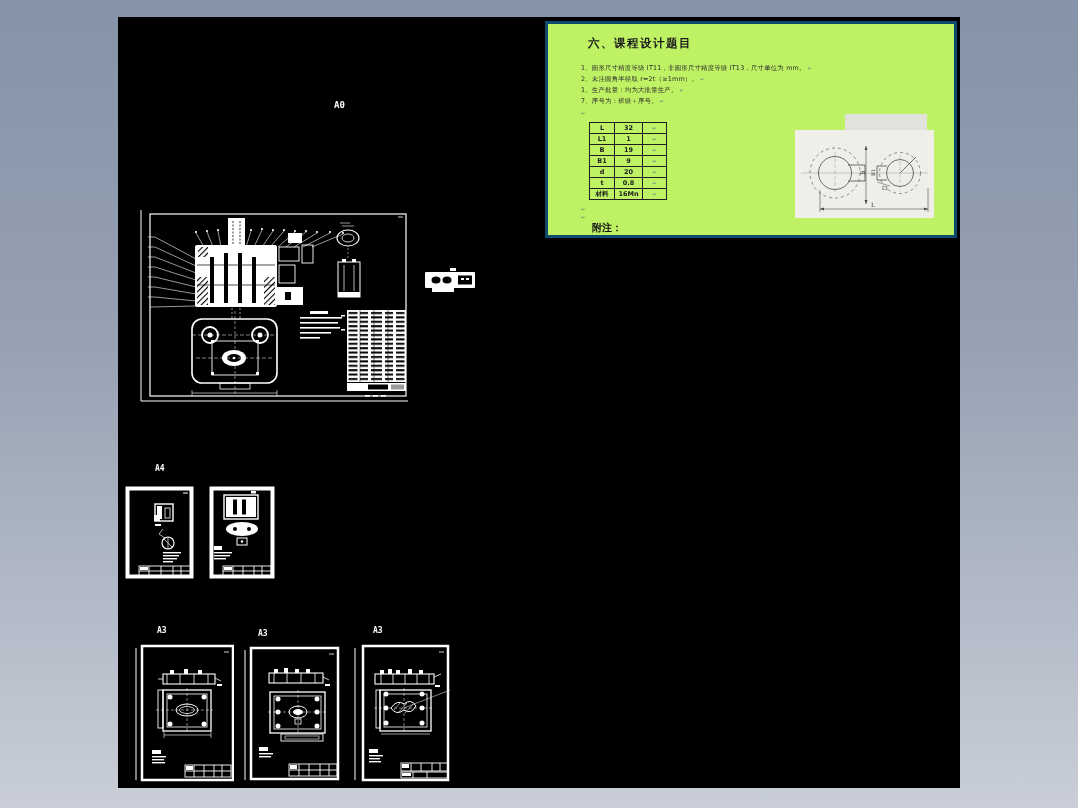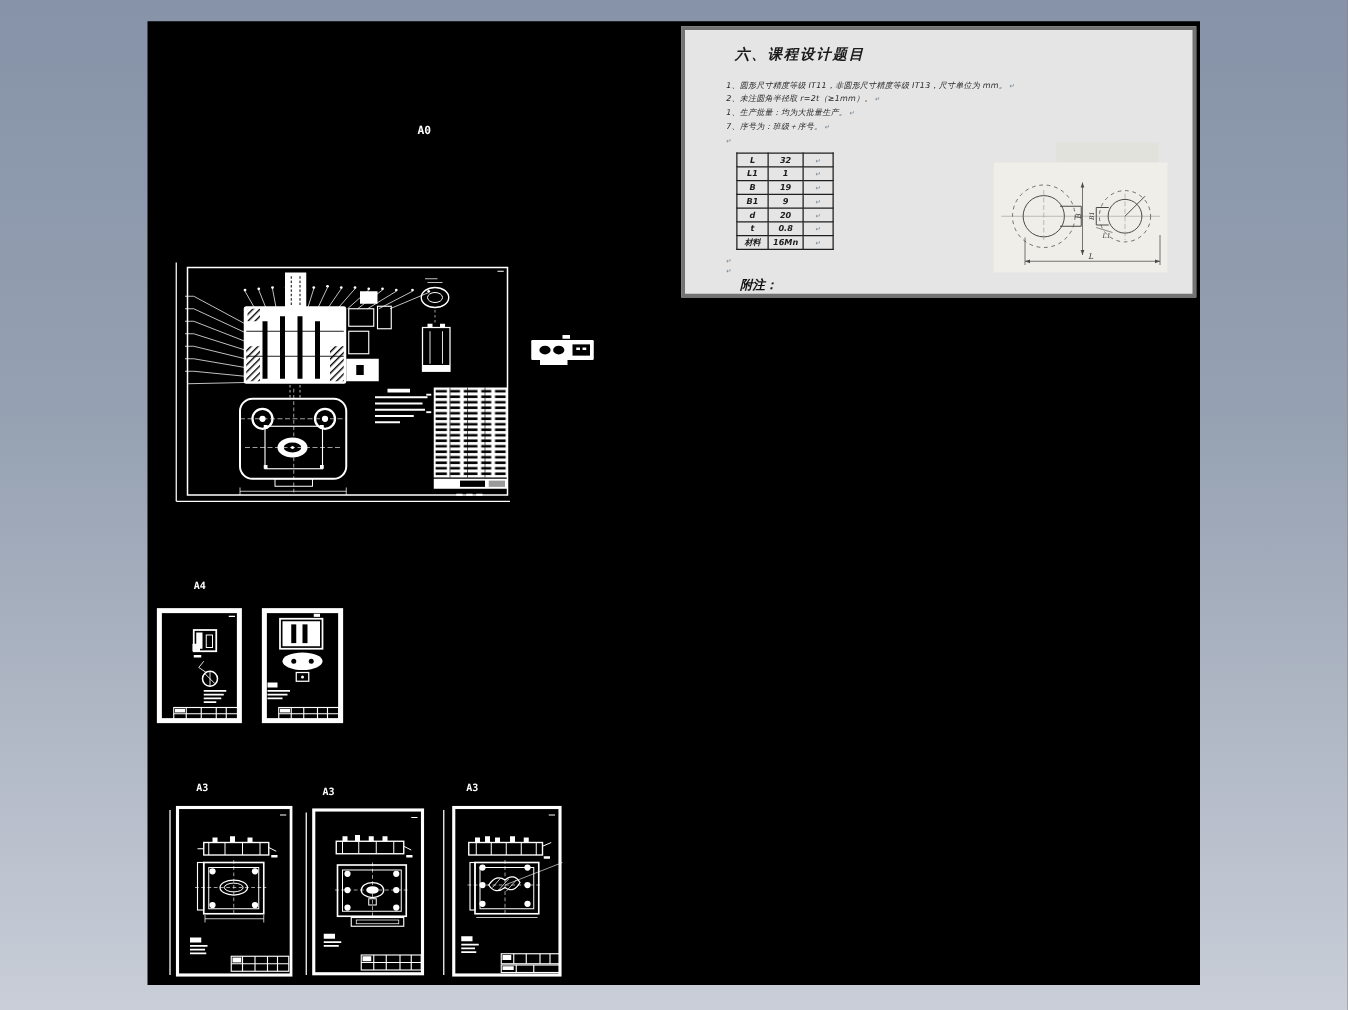--- a/index.html
+++ b/index.html
@@ -10,21 +10,21 @@
   }
   .canvas{position:absolute;left:118px;top:17px;width:842px;height:771px;background:#000;}
   .sheet-label{
     position:absolute;color:#fff;font-family:"DejaVu Sans Mono",monospace;
     font-weight:bold;font-size:9px;line-height:9px;letter-spacing:0;
   }
   svg{position:absolute;display:block;}
   
   .notes{
     position:absolute;left:545px;top:21px;width:406px;height:211px;
-    background:#e5e5e5;border:3px solid #737373;font-style:italic;
+    background:#bef264;border:3px solid #0c4a6e;
   }
   .notes .cropmark{position:absolute;width:9px;height:9px;border:0 solid #e3e9df;}
   .cm-tl{left:28px;top:8px;border-right-width:1px;border-bottom-width:1px;}
   .cm-tr{right:18px;top:8px;border-left-width:1px;border-bottom-width:1px;}
   .notes-title{
     position:absolute;left:40px;top:12px;font-size:11.5px;font-weight:bold;
     color:#1b1b1b;letter-spacing:1.5px;white-space:nowrap;
   }
   .notes-item{
     position:absolute;left:33px;font-size:6.4px;color:#2b2b2b;

